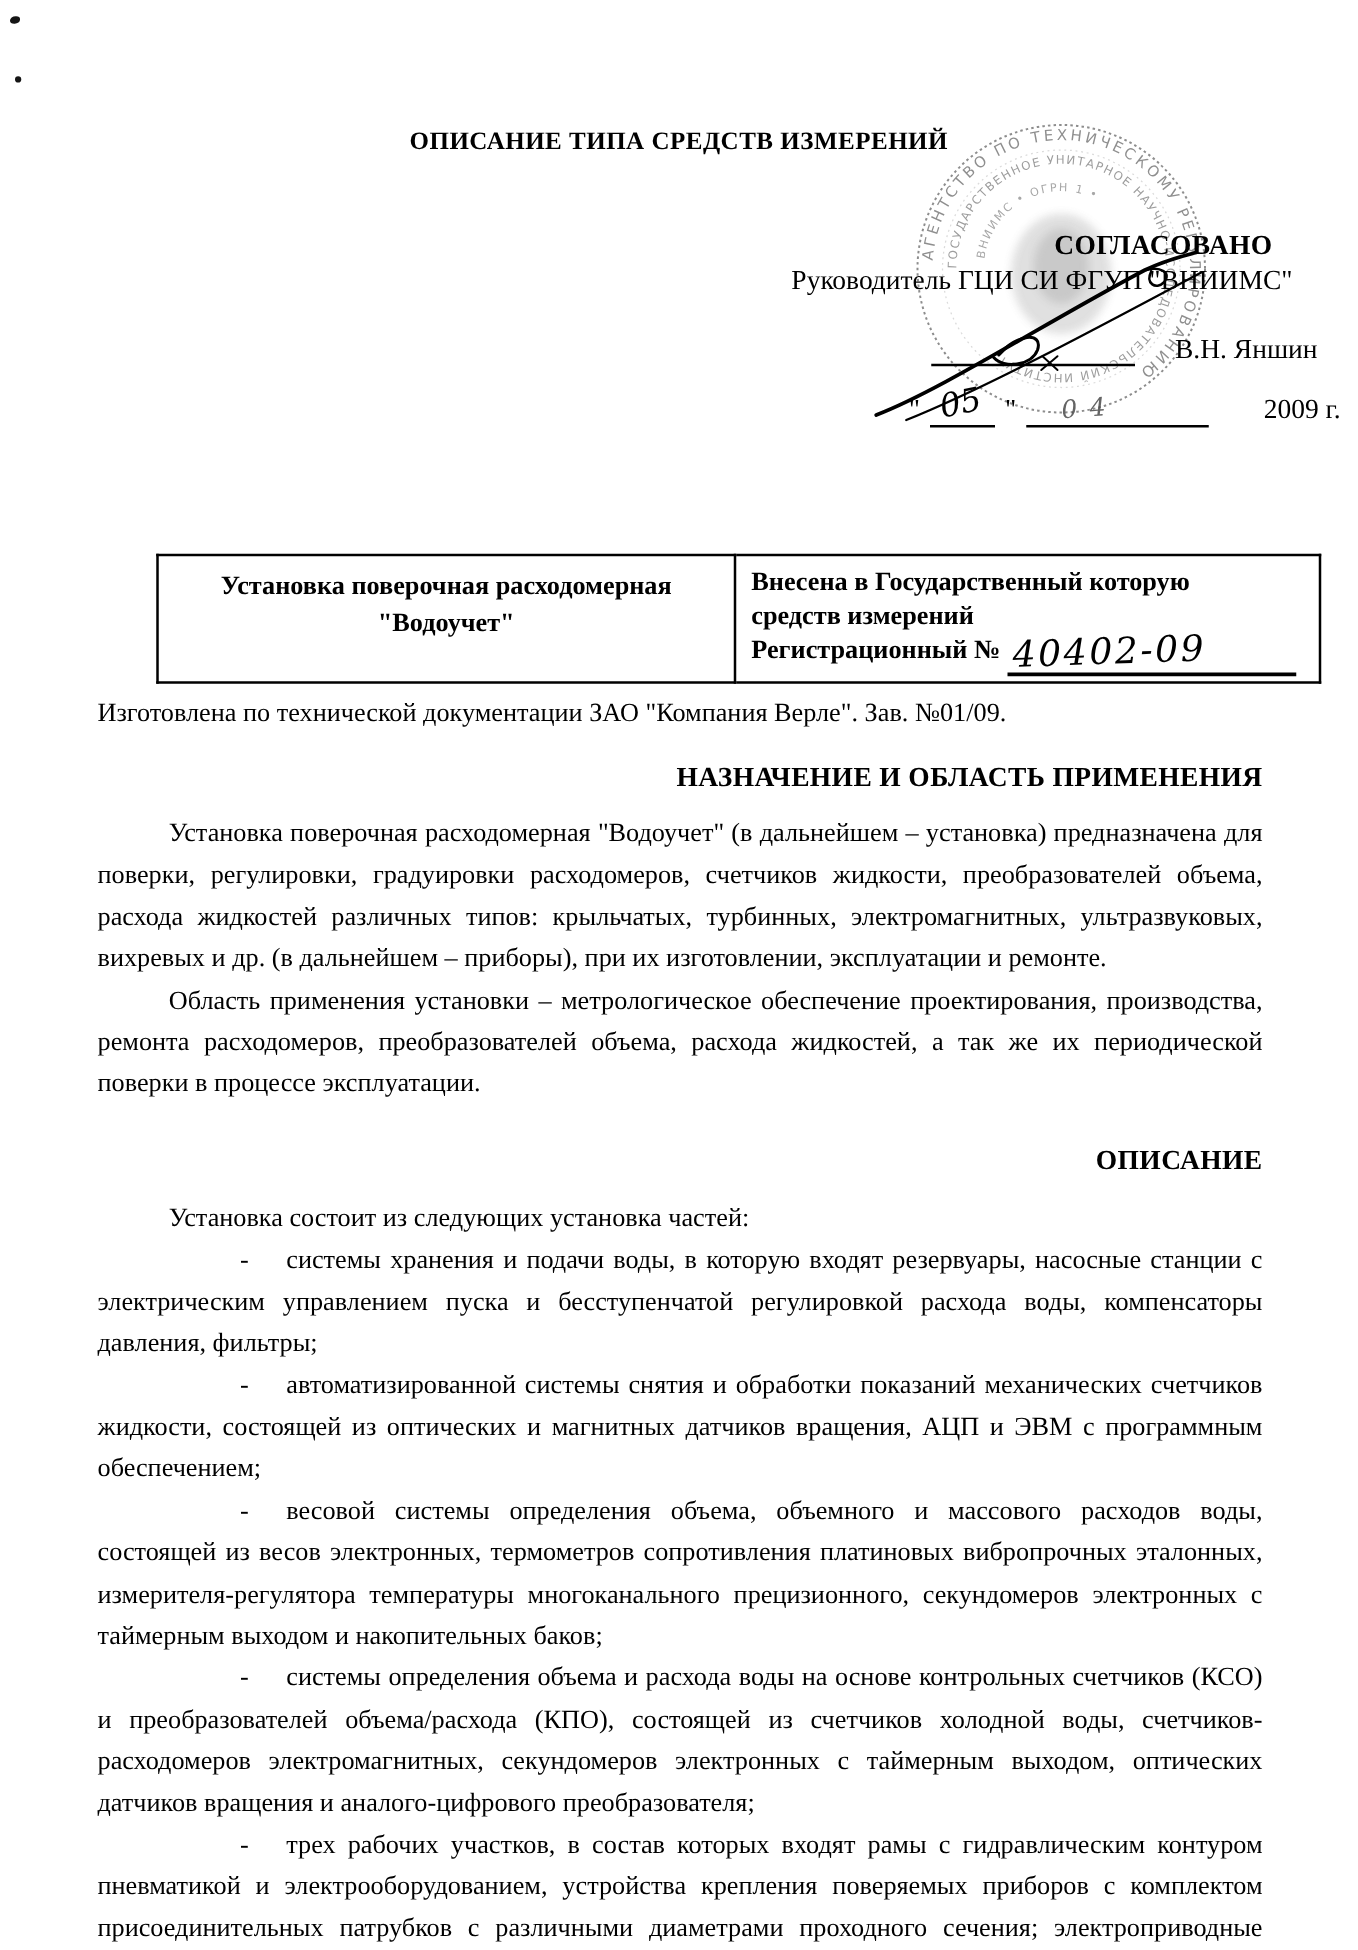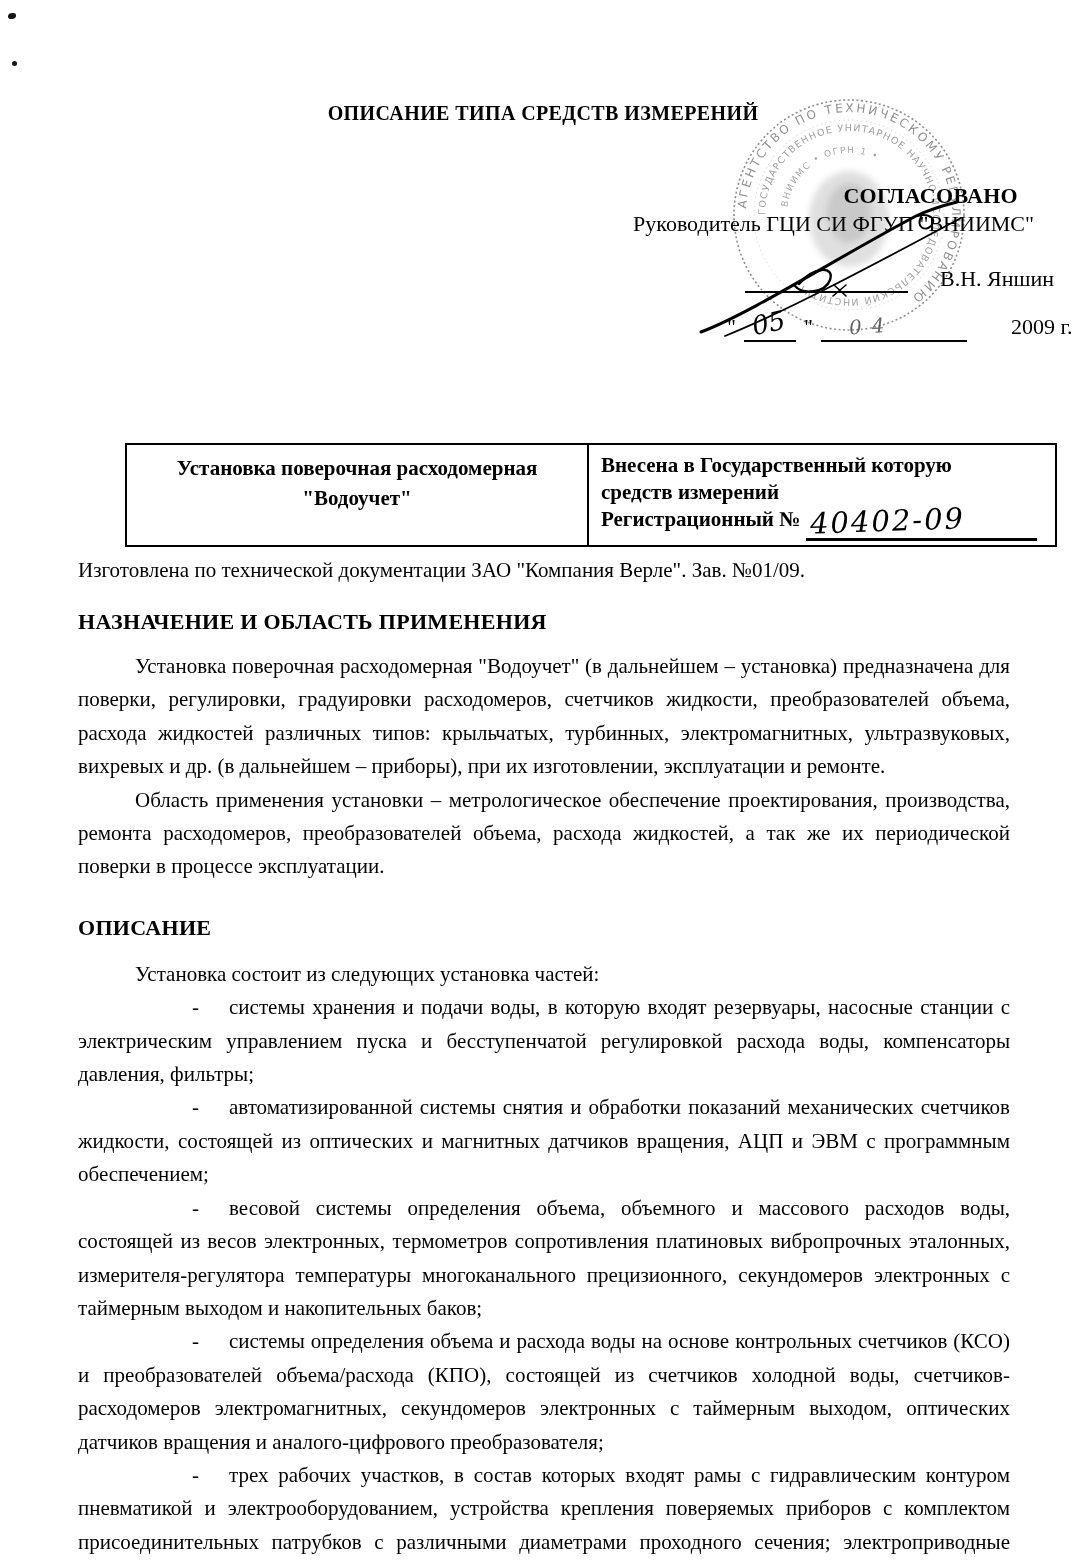--- a/index.html
+++ b/index.html
@@ -70,21 +70,21 @@
   }
   .reg-number{
     display:inline-block;
     font-family:"DejaVu Serif", serif;font-style:italic;font-weight:normal;
     font-size:29px;letter-spacing:2px;transform:rotate(-2deg);
     padding-left:4px;line-height:30px;
   }
   .manufacture-note{font-size:21px;margin-top:9px;line-height:28px;}
 
   h2.sec-heading{
-    margin:25px 0 15px;text-align:left;
+    margin:25px 0 15px;text-align:right;
     font-size:22px;font-weight:bold;letter-spacing:.3px;
   }
   h2.sec-heading.second{margin-top:31px;margin-bottom:17px;}
   p.body-text{
     margin:0;font-size:21px;line-height:33.4px;
     text-align:justify;text-indent:57px;
   }
   .dash{display:inline-block;}
   .dash-gap{display:inline-block;width:30px;}
 </style>

